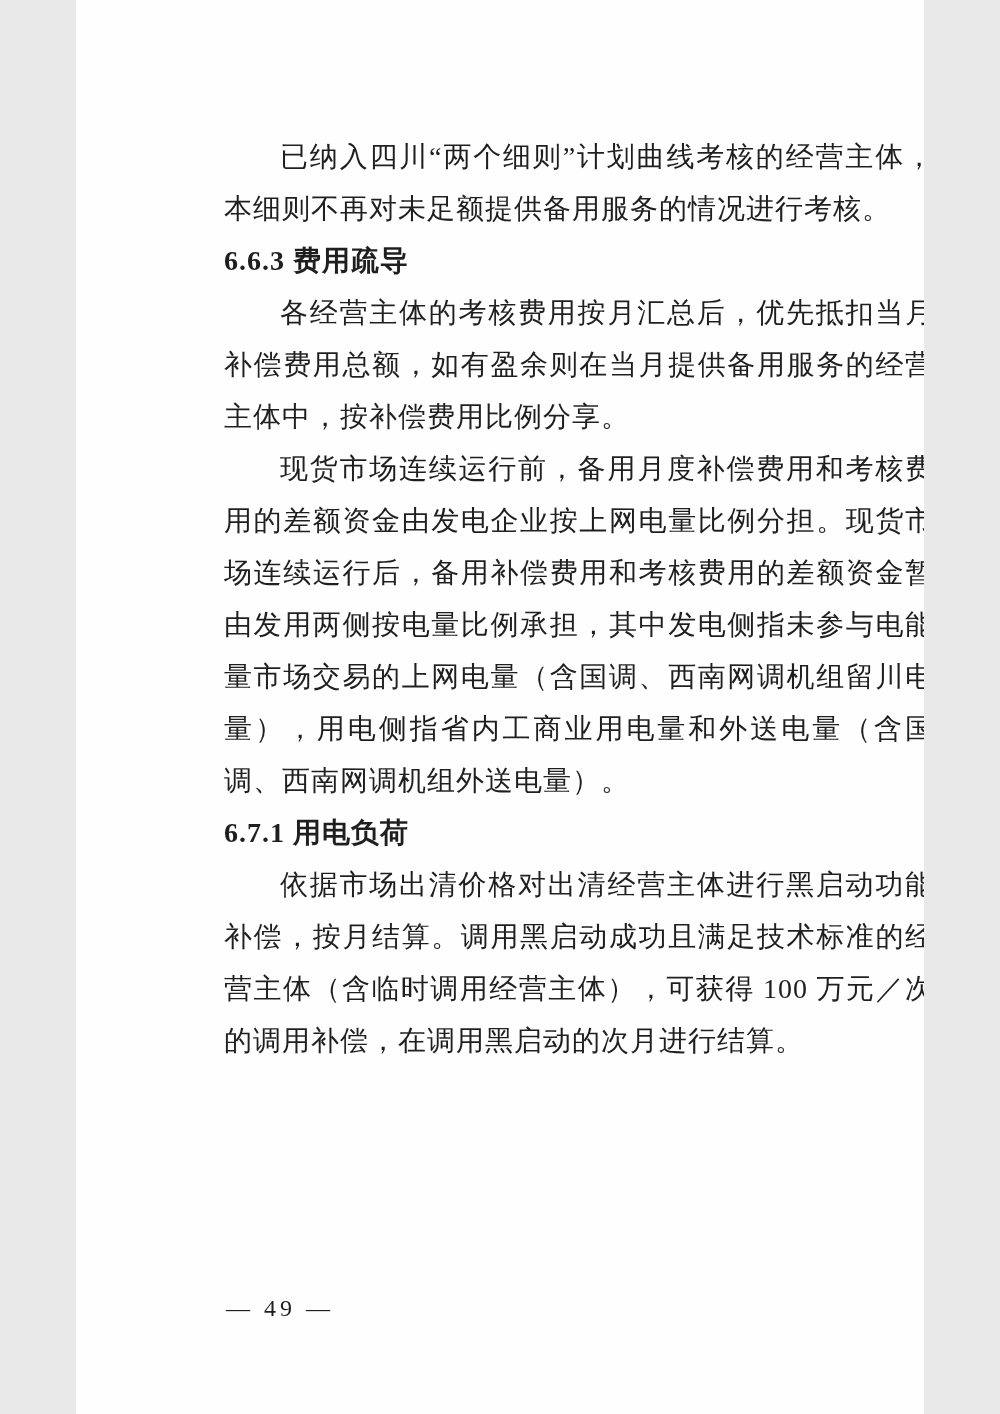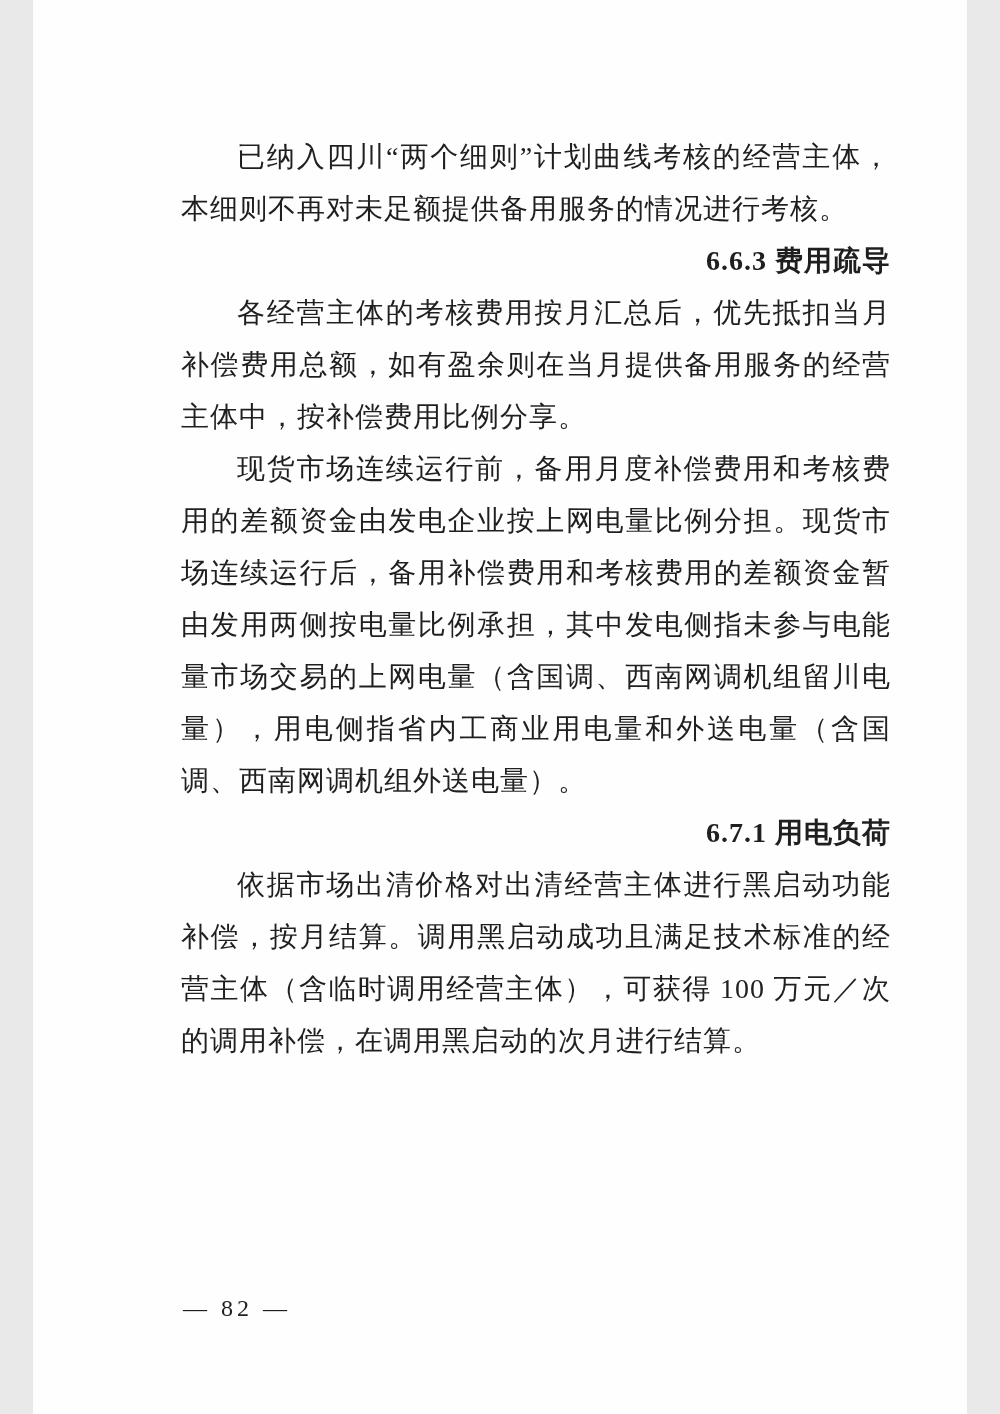--- a/index.html
+++ b/index.html
@@ -2,21 +2,21 @@
 <html lang="zh"><head>
 <meta charset="utf-8">
 <style>
   html, body {
     margin: 0;
     padding: 0;
     background: #e9e9e9;
   }
   .page {
     position: relative;
-    width: 934px;
+    width: 848px;
     height: 1414px;
     margin: 0 auto;
     background: #fefefe;
     font-family: "Liberation Serif", "DejaVu Serif", serif;
     color: #1f1f1f;
     overflow: hidden;
   }
   .content {
     position: absolute;
     top: 131px;
@@ -32,21 +32,21 @@
     text-indent: 2em;
     letter-spacing: 1px;
     font-weight: 400;
   }
   .heading {
     margin: 0;
     font-size: 28px;
     line-height: 52px;
     font-weight: 700;
     letter-spacing: 1px;
-    text-align: right;
+    text-align: left;
     text-indent: 0;
   }
   .footer {
     position: absolute;
     left: 150px;
     bottom: 92px;
     font-size: 24px;
     letter-spacing: 4px;
     color: #1f1f1f;
   }
@@ -58,15 +58,15 @@
   <main class="content">
     <p class="para">已纳入四川“两个细则”计划曲线考核的经营主体，本细则不再对未足额提供备用服务的情况进行考核。</p>
     <h3 class="heading">6.6.3 费用疏导</h3>
     <p class="para">各经营主体的考核费用按月汇总后，优先抵扣当月补偿费用总额，如有盈余则在当月提供备用服务的经营主体中，按补偿费用比例分享。</p>
     <p class="para">现货市场连续运行前，备用月度补偿费用和考核费用的差额资金由发电企业按上网电量比例分担。现货市场连续运行后，备用补偿费用和考核费用的差额资金暂由发用两侧按电量比例承担，其中发电侧指未参与电能量市场交易的上网电量（含国调、西南网调机组留川电量），用电侧指省内工商业用电量和外送电量（含国调、西南网调机组外送电量）。</p>
     <h3 class="heading">6.7.1 用电负荷</h3>
     <p class="para">依据市场出清价格对出清经营主体进行黑启动功能补偿，按月结算。调用黑启动成功且满足技术标准的经营主体（含临时调用经营主体），可获得 100 万元／次的调用补偿，在调用黑启动的次月进行结算。</p>
   </main>
 
   <footer class="footer">
-    <span>— 82 —</span>
+    <span>— 49 —</span>
   </footer>
 </div>
 
 </body></html>

